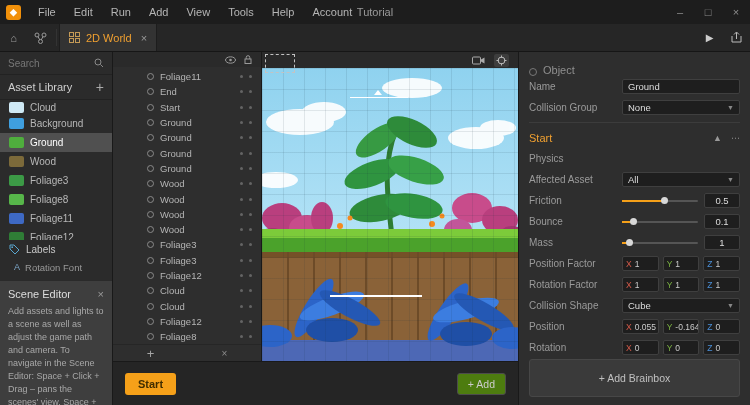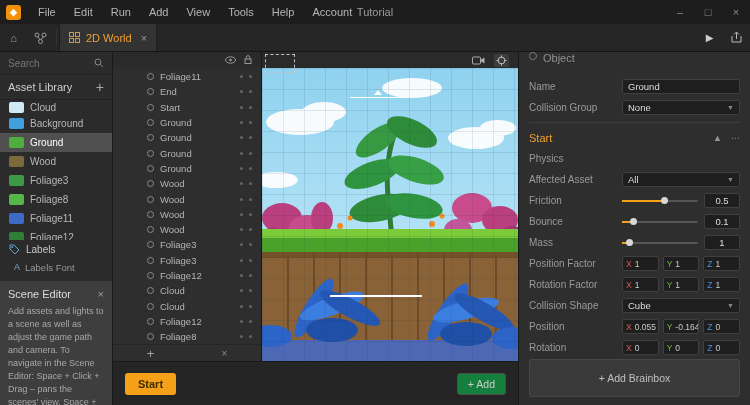--- a/index.html
+++ b/index.html
@@ -72,24 +72,24 @@
       repeating-linear-gradient(to right, rgba(20,45,60,0.10) 0 1px, transparent 1px 21px),
       repeating-linear-gradient(to bottom, rgba(20,45,60,0.10) 0 1px, transparent 1px 21px);
   }
   .gizmo-line-top { position:absolute; top:45px; left:88px; width:58px; height:1px; background:#fff; z-index:3; }
   .gizmo-tri { position:absolute; top:38px; left:112px; width:0; height:0; border-left:4px solid transparent; border-right:4px solid transparent; border-bottom:5px solid #fff; z-index:3; }
   .gizmo-line-bottom { position:absolute; top:243px; left:68px; width:92px; height:2px; background:#fff; z-index:3; }
   
   .bottom-strip { height:44px; background:#252525; border-top:1px solid #191919; display:flex; align-items:center; padding:0 12px; }
   .start-btn { background:#f5a019; color:#402d00; font-weight:bold; font-size:11px; padding:5px 13px; border-radius:3px; border:none; cursor:pointer; }
   .bs-spacer { flex:1; }
-  .add-btn { background:#15803d; border:1px solid #4c4c4c; color:#ccc; font-size:10.5px; padding:4px 10px; border-radius:3px; cursor:pointer; }
+  .add-btn { background:#4d7c0f; border:1px solid #4c4c4c; color:#ccc; font-size:10.5px; padding:4px 10px; border-radius:3px; cursor:pointer; }
   
   .inspector { width:232px; background:#2e2e2e; border-left:1px solid #191919; display:flex; flex-direction:column; padding:0 10px 8px; flex:none; }
-  .obj-header { height:24px; display:flex; align-items:flex-start; gap:6px; color:#8f8f8f; font-size:11px; flex:none; }
+  .obj-header { height:24px; display:flex; align-items:flex-end; gap:6px; color:#8f8f8f; font-size:11px; flex:none; }
   .obj-circle { width:8px; height:8px; border:1px solid #777; border-radius:50%; }
   .insp-row { height:21px; display:flex; align-items:center; justify-content:space-between; flex:none; }
   .insp-label { font-size:10px; color:#9a9a9a; }
   .field, .dropdown { width:118px; height:15px; background:#1e1e1e; border:1px solid #3f3f3f; border-radius:2px;
     display:flex; align-items:center; padding:0 5px; font-size:9.5px; color:#ddd; }
   .field input { background:transparent; border:none; color:#ddd; font-size:9.5px; width:100%; font-family:"Liberation Sans",sans-serif; outline:none; }
   .dropdown .caret { margin-left:auto; color:#888; font-size:7px; }
   .divider { height:1px; background:#3c3c3c; margin:4px 0; flex:none; }
   .sect-header { height:21px; display:flex; align-items:center; flex:none; }
   .sect-title { color:#f0a030; font-size:11px; flex:1; }
@@ -229,21 +229,21 @@
 </div>
       <div class="labels-row">
         <svg class="icon" width="11" height="11" viewBox="0 0 11 11">
             <path d="M1 1 h4 l5 5 -4 4 -5 -5 z" fill="none" stroke="#5aa7d0"></path>
             <circle cx="3.2" cy="3.2" r="0.9" fill="#5aa7d0"></circle>
           </svg>
         <span>Labels</span>
       </div>
       <div class="font-row">
         <span class="font-glyph">A</span>
-        <span>Labels Font</span>
+        <span>Rotation Font</span>
       </div>
       <div style="height:130px"></div>
       <div class="scene-editor">
         <div class="se-head">
           <span class="se-title">Scene Editor</span>
           <span class="se-close">×</span>
         </div>
         <div class="se-desc">Add assets and lights to a scene as well as adjust the game path and camera. To navigate in the Scene Editor: Space + Click + Drag – pans the scenes' view. Space + Right-click + Drag...</div>
       </div>
     </div>

